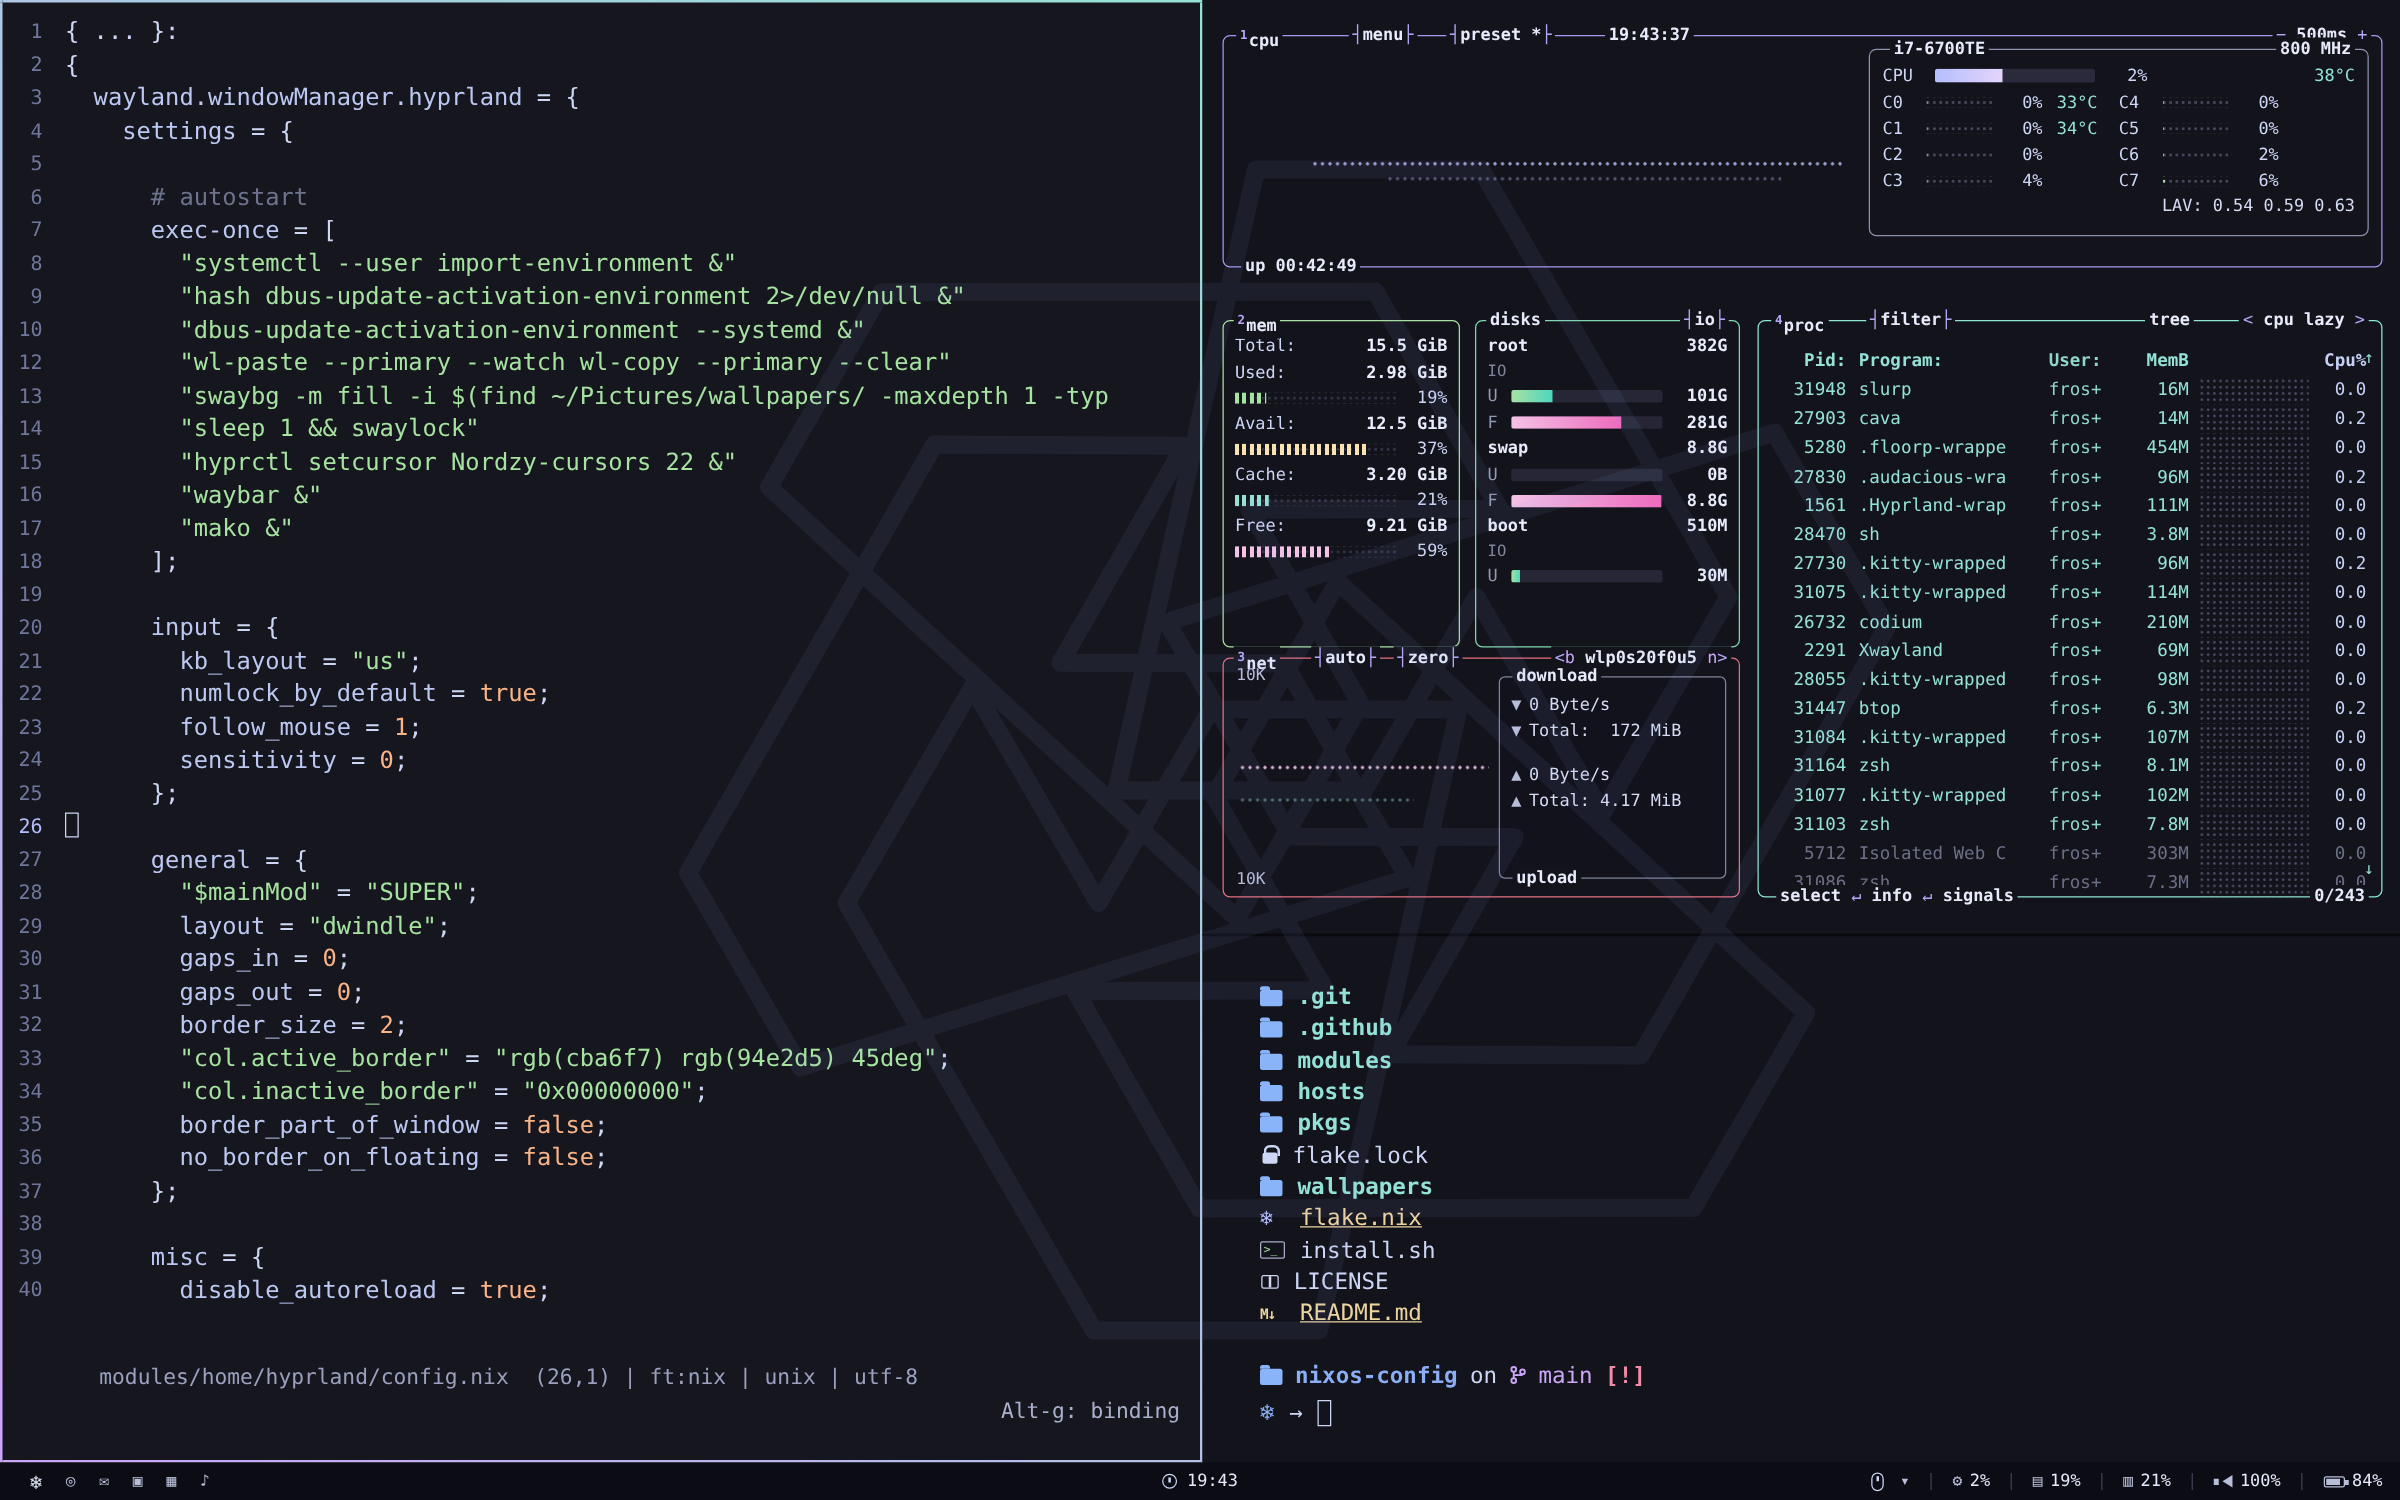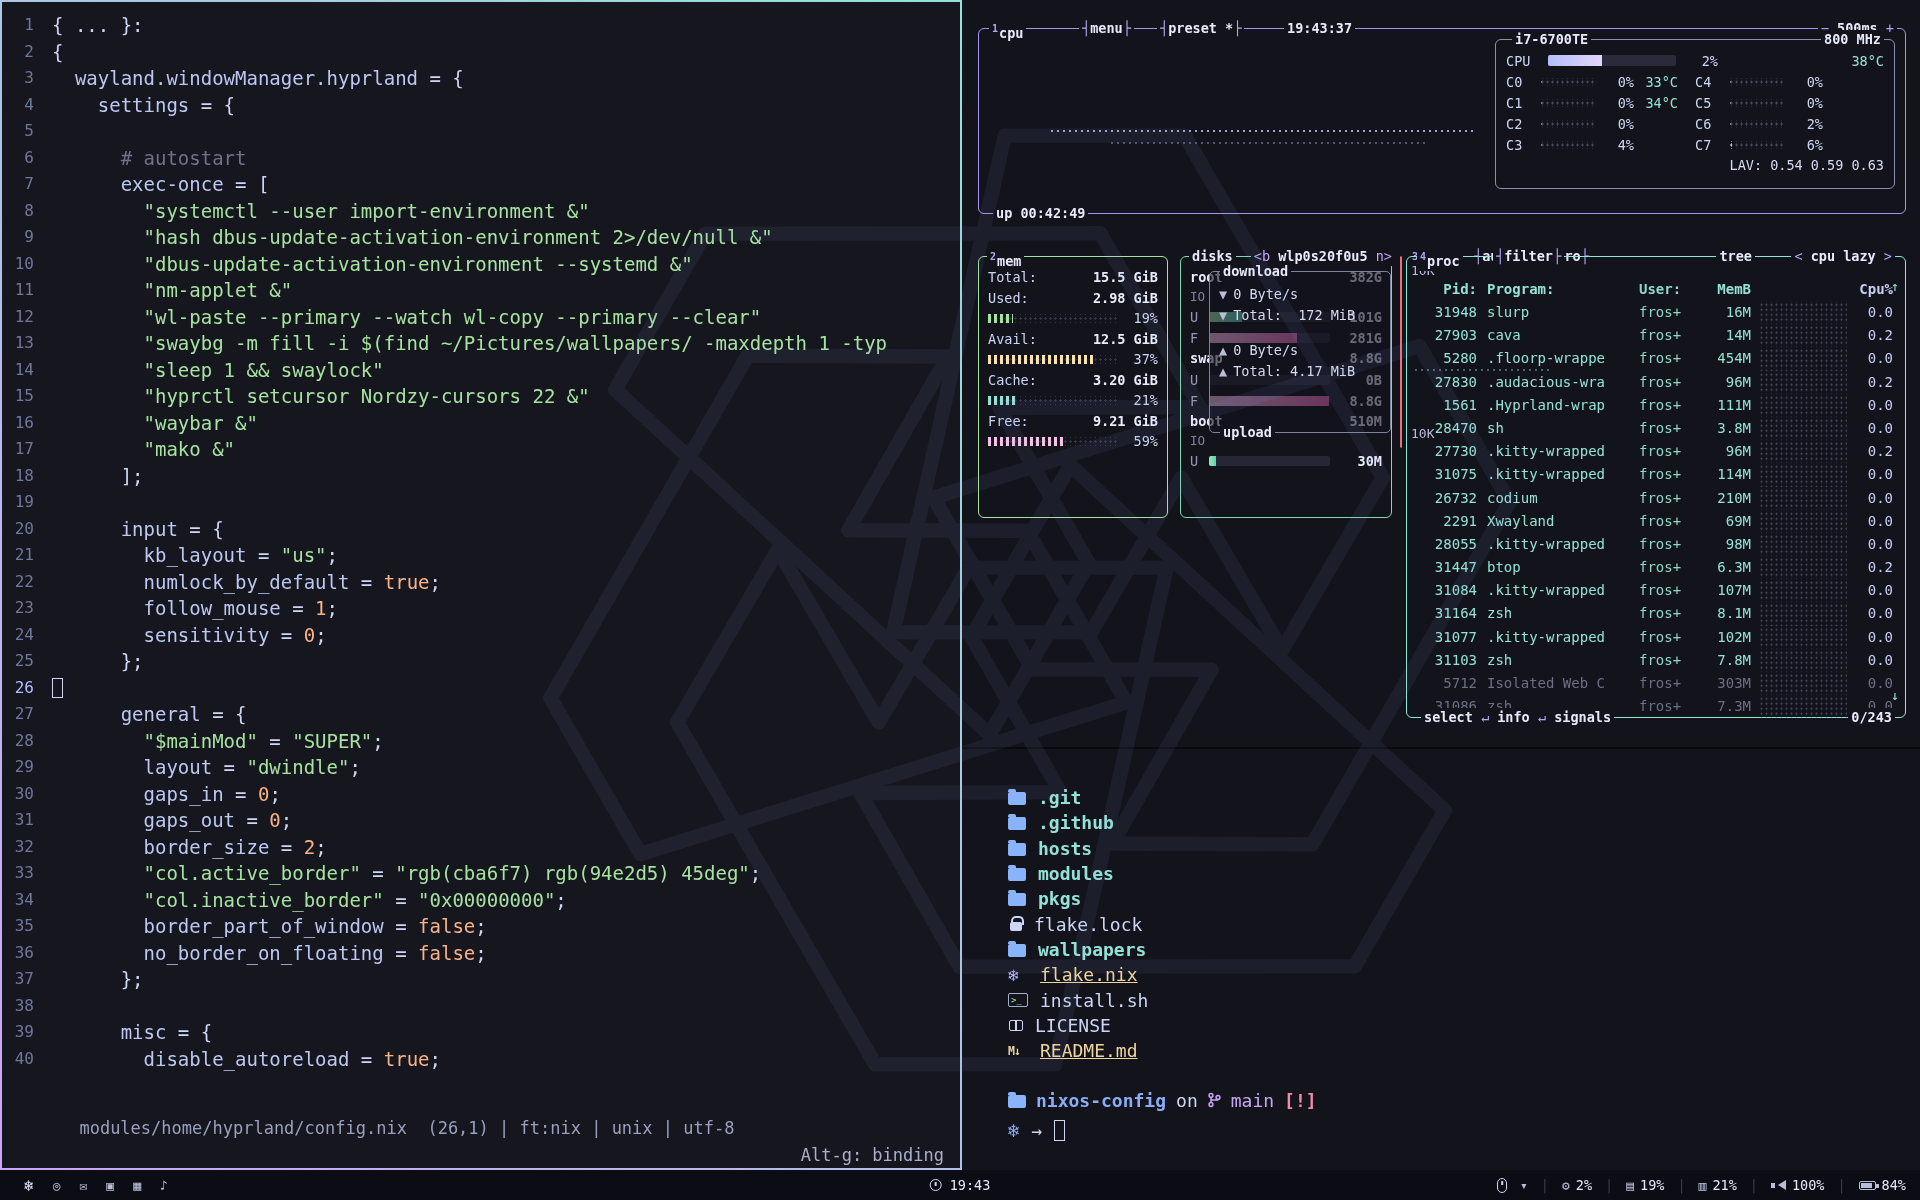--- a/index.html
+++ b/index.html
@@ -53,21 +53,21 @@
   .core-row{display:flex;height:21px;align-items:center}
   .core-cell{display:flex;align-items:center;width:50%}
   .core-name{color:#cdd6f4;width:34px}
   .mini-meter{width:54px;height:8px;background-image:radial-gradient(circle,#45475a 1px,transparent 1.2px);background-size:5px 5px;background-position:0 50%;margin-right:6px;position:relative;overflow:hidden}
   .mini-fill{position:absolute;left:0;top:0;bottom:0;background-image:radial-gradient(circle,#a6e3a1 1px,transparent 1.2px);background-size:5px 5px;background-position:0 50%}
   .core-pct{width:34px;text-align:right;color:#cdd6f4}
   .core-temp{width:44px;text-align:right;color:#94e2d5}
   .lav-row{text-align:right;height:21px;line-height:21px;color:#d5dbf2}
 
   .btop-row2{display:flex;gap:14px}
-  .lcol{width:414px;display:flex;flex-direction:row;gap:8px}
+  .lcol{width:414px;display:flex;flex-direction:column;gap:8px}
   .lrow{display:flex;gap:12px}
   .mem-box{--bc:#a6e3a1;width:190px;height:262px;padding:10px 9px 0 9px;font-size:13.5px}
   .mem-lr{display:flex;justify-content:space-between;height:20.5px;line-height:20.5px}
   .mem-label{color:#cdd6f4}
   .mem-val{color:#e8ecfb;font-weight:bold}
   .mem-mr{display:flex;align-items:center;height:20.5px}
   .mem-meter{flex:1;height:9px;background-image:radial-gradient(circle,#313244 1px,transparent 1.2px);background-size:5px 5px;background-position:0 50%;position:relative;overflow:hidden;margin-right:6px}
   .mem-fill{position:absolute;left:0;top:0;bottom:0;background-image:repeating-linear-gradient(90deg,var(--mc,#a6e3a1) 0 3px,transparent 3px 6px)}
   .mem-pct{width:34px;text-align:right;color:#cdd6f4}
   .disks-box{--bc:#81d8b0;width:212px;height:262px;padding:10px 9px 0 9px;font-size:13.5px}
@@ -161,21 +161,20 @@
         <div class="ed-line"><span class="ln">1</span><span class="code"><span class="tok-p">{ ... }:</span></span></div>
         <div class="ed-line"><span class="ln">2</span><span class="code"><span class="tok-p">{</span></span></div>
         <div class="ed-line"><span class="ln">3</span><span class="code"><span class="tok-k">  wayland.windowManager.hyprland</span><span class="tok-p"> = {</span></span></div>
         <div class="ed-line"><span class="ln">4</span><span class="code"><span class="tok-k">    settings</span><span class="tok-p"> = {</span></span></div>
         <div class="ed-line"><span class="ln">5</span><span class="code"></span></div>
         <div class="ed-line"><span class="ln">6</span><span class="code"><span class="tok-c">      # autostart</span></span></div>
         <div class="ed-line"><span class="ln">7</span><span class="code"><span class="tok-k">      exec-once</span><span class="tok-p"> = [</span></span></div>
         <div class="ed-line"><span class="ln">8</span><span class="code"><span class="tok-s">        "systemctl --user import-environment &amp;"</span></span></div>
         <div class="ed-line"><span class="ln">9</span><span class="code"><span class="tok-s">        "hash dbus-update-activation-environment 2&gt;/dev/null &amp;"</span></span></div>
         <div class="ed-line"><span class="ln">10</span><span class="code"><span class="tok-s">        "dbus-update-activation-environment --systemd &amp;"</span></span></div>
-        <div class="ed-line"><span class="ln">11</span><span class="code"><span class="tok-s">        "nm-applet &amp;"</span></span></div>
         <div class="ed-line"><span class="ln">12</span><span class="code"><span class="tok-s">        "wl-paste --primary --watch wl-copy --primary --clear"</span></span></div>
         <div class="ed-line"><span class="ln">13</span><span class="code"><span class="tok-s">        "swaybg -m fill -i $(find ~/Pictures/wallpapers/ -maxdepth 1 -typ</span></span></div>
         <div class="ed-line"><span class="ln">14</span><span class="code"><span class="tok-s">        "sleep 1 &amp;&amp; swaylock"</span></span></div>
         <div class="ed-line"><span class="ln">15</span><span class="code"><span class="tok-s">        "hyprctl setcursor Nordzy-cursors 22 &amp;"</span></span></div>
         <div class="ed-line"><span class="ln">16</span><span class="code"><span class="tok-s">        "waybar &amp;"</span></span></div>
         <div class="ed-line"><span class="ln">17</span><span class="code"><span class="tok-s">        "mako &amp;"</span></span></div>
         <div class="ed-line"><span class="ln">18</span><span class="code"><span class="tok-p">      ];</span></span></div>
         <div class="ed-line"><span class="ln">19</span><span class="code"></span></div>
         <div class="ed-line"><span class="ln">20</span><span class="code"><span class="tok-k">      input</span><span class="tok-p"> = {</span></span></div>
         <div class="ed-line"><span class="ln">21</span><span class="code"><span class="tok-k">        kb_layout</span><span class="tok-p"> = </span><span class="tok-s">"us"</span><span class="tok-p">;</span></span></div>
@@ -625,25 +624,25 @@
           <div class="file-row">
             <span class="fi fi-folder"></span>
             <span class="fname dir">.git</span>
           </div>
           <div class="file-row">
             <span class="fi fi-folder"></span>
             <span class="fname dir">.github</span>
           </div>
           <div class="file-row">
             <span class="fi fi-folder"></span>
+            <span class="fname dir">modules</span>
+          </div>
+          <div class="file-row">
+            <span class="fi fi-folder"></span>
             <span class="fname dir">hosts</span>
-          </div>
-          <div class="file-row">
-            <span class="fi fi-folder"></span>
-            <span class="fname dir">modules</span>
           </div>
           <div class="file-row">
             <span class="fi fi-folder"></span>
             <span class="fname dir">pkgs</span>
           </div>
           <div class="file-row">
             <span class="fi fi-lock"></span>
             <span class="fname plain">flake.lock</span>
           </div>
           <div class="file-row">

